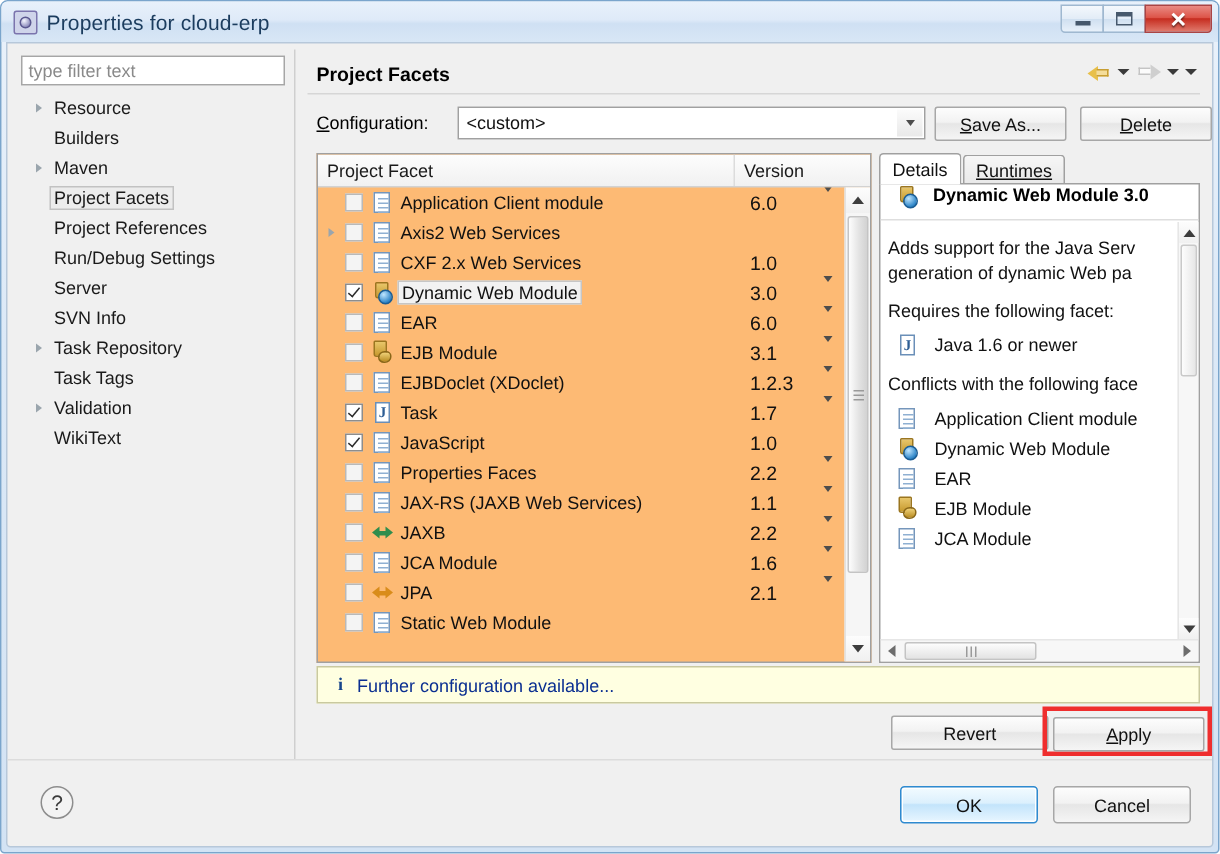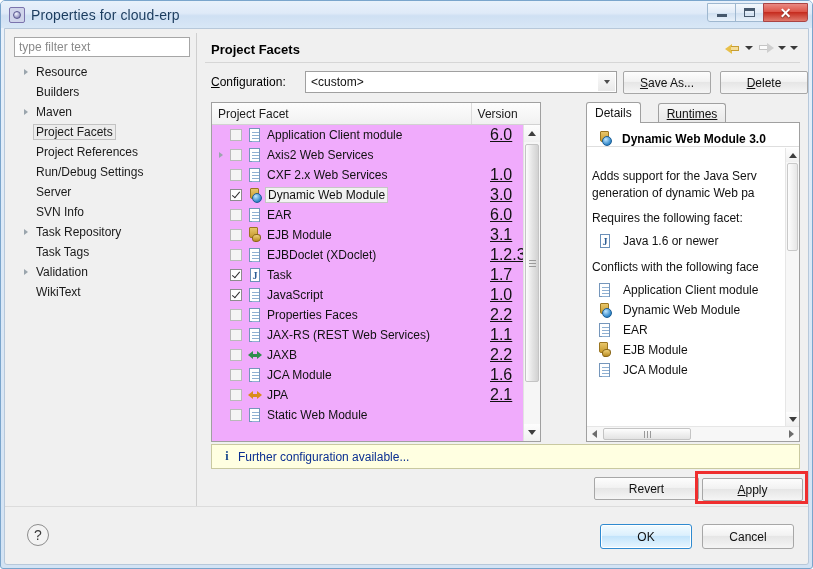--- a/index.html
+++ b/index.html
@@ -152,22 +152,22 @@
     background: linear-gradient(to bottom, #fdfdfd 0%, #f2f2f2 45%, #e6e6e6 50%, #f5f5f5 100%);
     font-family: "Liberation Sans", sans-serif; font-size: 12px; color: #111;
     display: flex; align-items: center; justify-content: center;
   }
   #btn-saveas { left: 412px; top: 0; width: 88px; }
   #btn-delete { left: 509px; top: 0; width: 88px; }
   .u { text-decoration: underline; }
 
   
   #facets {
-    position: absolute; left: 6px; top: 67px; width: 330px; bottom: 58px;
-    border: 1px solid #a0a0a0; background: #f0abfc; overflow: hidden;
+    position: absolute; left: 6px; top: 67px; width: 370px; bottom: 58px;
+    border: 1px solid #a0a0a0; background: #fdba74; overflow: hidden;
   }
   #facets-head {
     height: 22px; background: linear-gradient(to bottom,#fdfdfd,#f1f1f1);
     border-bottom: 1px solid #d2d2d2; display: flex; position: relative;
   }
   #facets-head .hcell {
     font-size: 12px; color: #1a1a1a; display: flex; align-items: center;
     padding-left: 6px;
   }
   #hcol1 { width: 278px; border-right: 1px solid #dcdcdc; }
@@ -195,21 +195,21 @@
     width: 3px; height: 7px;
     border: solid #2c2c2c; border-width: 0 1.6px 1.6px 0;
     transform: rotate(40deg);
   }
   .ficon { width: 16px; height: 16px; margin-left: 5px; margin-right: 4px; flex: 0 0 auto; position: relative; }
   .fname { font-size: 12px; color: #111; white-space: nowrap; }
   .frow.sel .fname {
     background: #f2f2f2; border: 1px solid #c6c6c6;
     padding: 0 2px; margin: -1px 0 -1px -2px;
   }
-  .fver { position: absolute; left: 278px; font-size: 16px; color: #111; text-decoration: underline; }
+  .fver { position: absolute; left: 288px; font-size: 13px; color: #111; }
   .fdrop { position: absolute; left: 337px; }
   .sdrop {
     width: 0; height: 0;
     border-top: 4px solid #4d4d4d;
     border-left: 3.5px solid transparent;
     border-right: 3.5px solid transparent;
   }
 
   
   #facets-sb {
@@ -232,41 +232,41 @@
     border: 1px solid #c4c4c4; border-radius: 2px;
     display: flex; align-items: center; justify-content: center;
   }
   .grip { width: 7px; }
   .grip i { display: block; height: 1px; background: #9a9a9a; margin: 2px 0; }
 
   
   #details {
     position: absolute; left: 381px; top: 67px; right: 0; bottom: 58px;
   }
-  #tabs { height: 21px; display: flex; align-items: flex-end; gap: 16px; }
+  #tabs { height: 21px; display: flex; align-items: flex-end; }
   .tab {
     height: 20px; padding: 0 8px; font-size: 12px; color: #111;
     display: flex; align-items: center;
     border: 1px solid #a0a0a0; border-bottom: none;
     border-radius: 3px 3px 0 0;
   }
   .tab.active { background: #ffffff; height: 21px; border-color: #a0a0a0; position: relative; z-index: 3; }
   .tab.inactive { background: linear-gradient(to bottom,#f7f7f7,#e8e8e8); margin-left: 1px; }
   #details-box {
     position: absolute; left: 0; top: 20px; right: 0; bottom: 0;
     border: 1px solid #a0a0a0; background: #ffffff; overflow: hidden;
   }
   #facet-head {
-    height: 24px; display: flex; align-items: flex-end; padding-left: 5px;
+    height: 24px; display: flex; align-items: flex-start; padding-left: 5px;
     border-bottom: 1px solid #dedede;
   }
   #facet-head .tt { font-size: 12px; font-weight: bold; color: #000; margin-left: 5px; white-space: nowrap; }
   #details-content {
     position: absolute; left: 0; top: 25px; right: 14px; bottom: 15px;
-    padding: 20px 0 0 5px; overflow: hidden;
+    padding: 9px 0 0 5px; overflow: hidden;
   }
   .dline { font-size: 12px; color: #111; white-space: nowrap; line-height: 17px; }
   .dgap { height: 8px; }
   .ditem { display: flex; align-items: center; height: 20px; }
   .ditem .nm { font-size: 12px; color: #111; margin-left: 6px; white-space: nowrap; }
   #det-vsb {
     position: absolute; right: 0; top: 25px; width: 14px; bottom: 15px;
     background: #f7f7f7; border-left: 1px solid #e6e6e6;
   }
   #det-vthumb {
@@ -667,21 +667,21 @@
               <span class="fname">Properties Faces</span>
               <span class="fver">2.2</span>
               <span class="fdrop"><span class="sdrop"></span></span>
             </div>
             <div class="frow">
               <span class="tw2"></span>
               <span class="cbox"></span>
               <span class="ficon">
                 <span class="ic-doc"></span>
               </span>
-              <span class="fname">JAX-RS (REST Web Services)</span>
+              <span class="fname">JAX-RS (JAXB Web Services)</span>
               <span class="fver">1.1</span>
               <span class="fdrop"><span class="sdrop"></span></span>
             </div>
             <div class="frow">
               <span class="tw2"></span>
               <span class="cbox"></span>
               <span class="ficon">
                 <span class="ic-jaxb">
                   <i></i>
                 </span>

